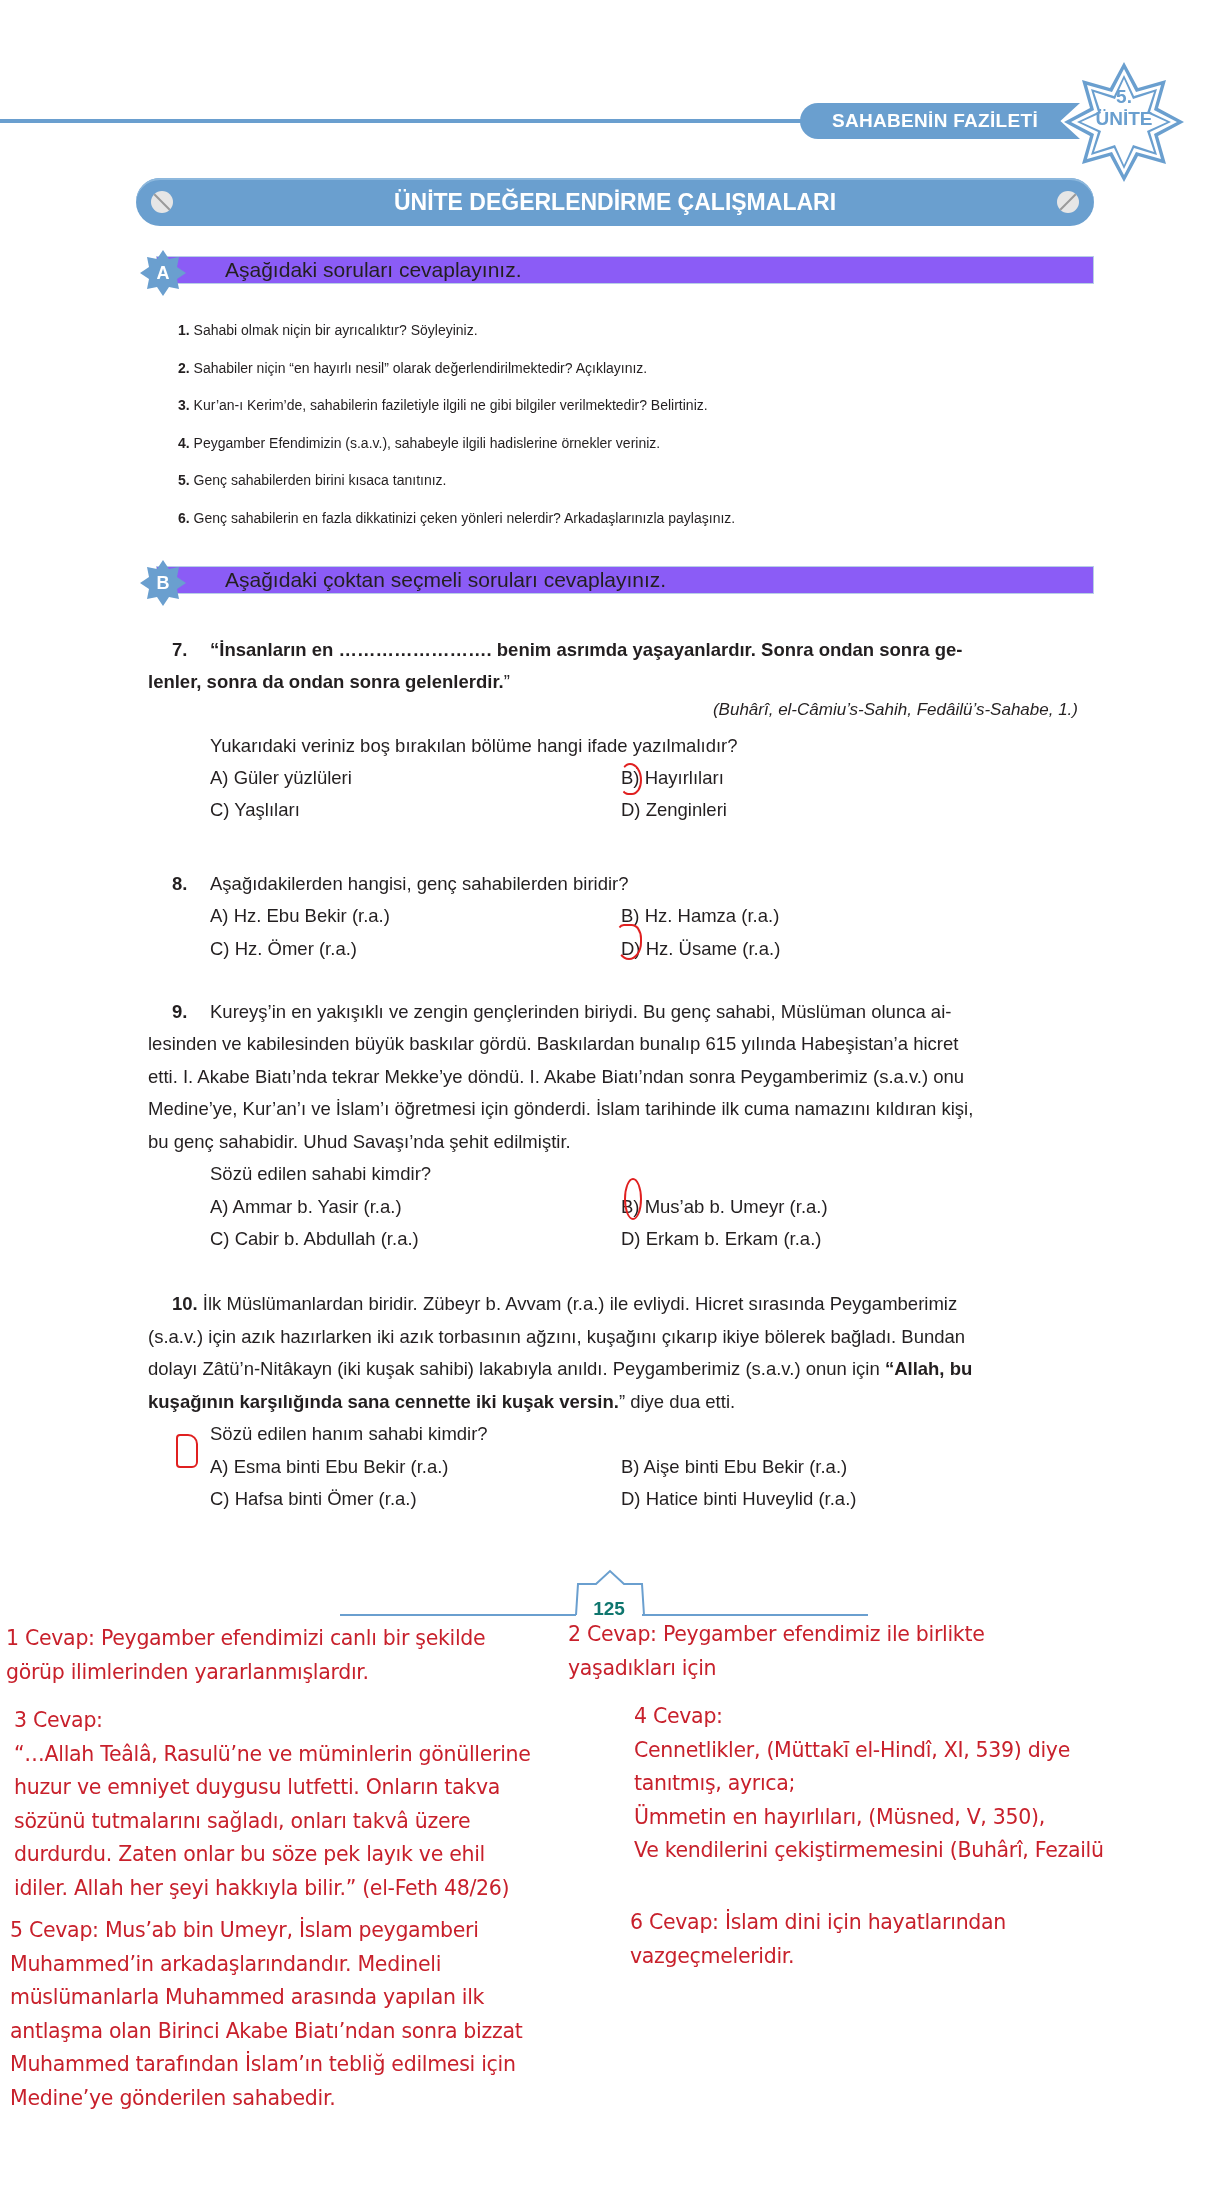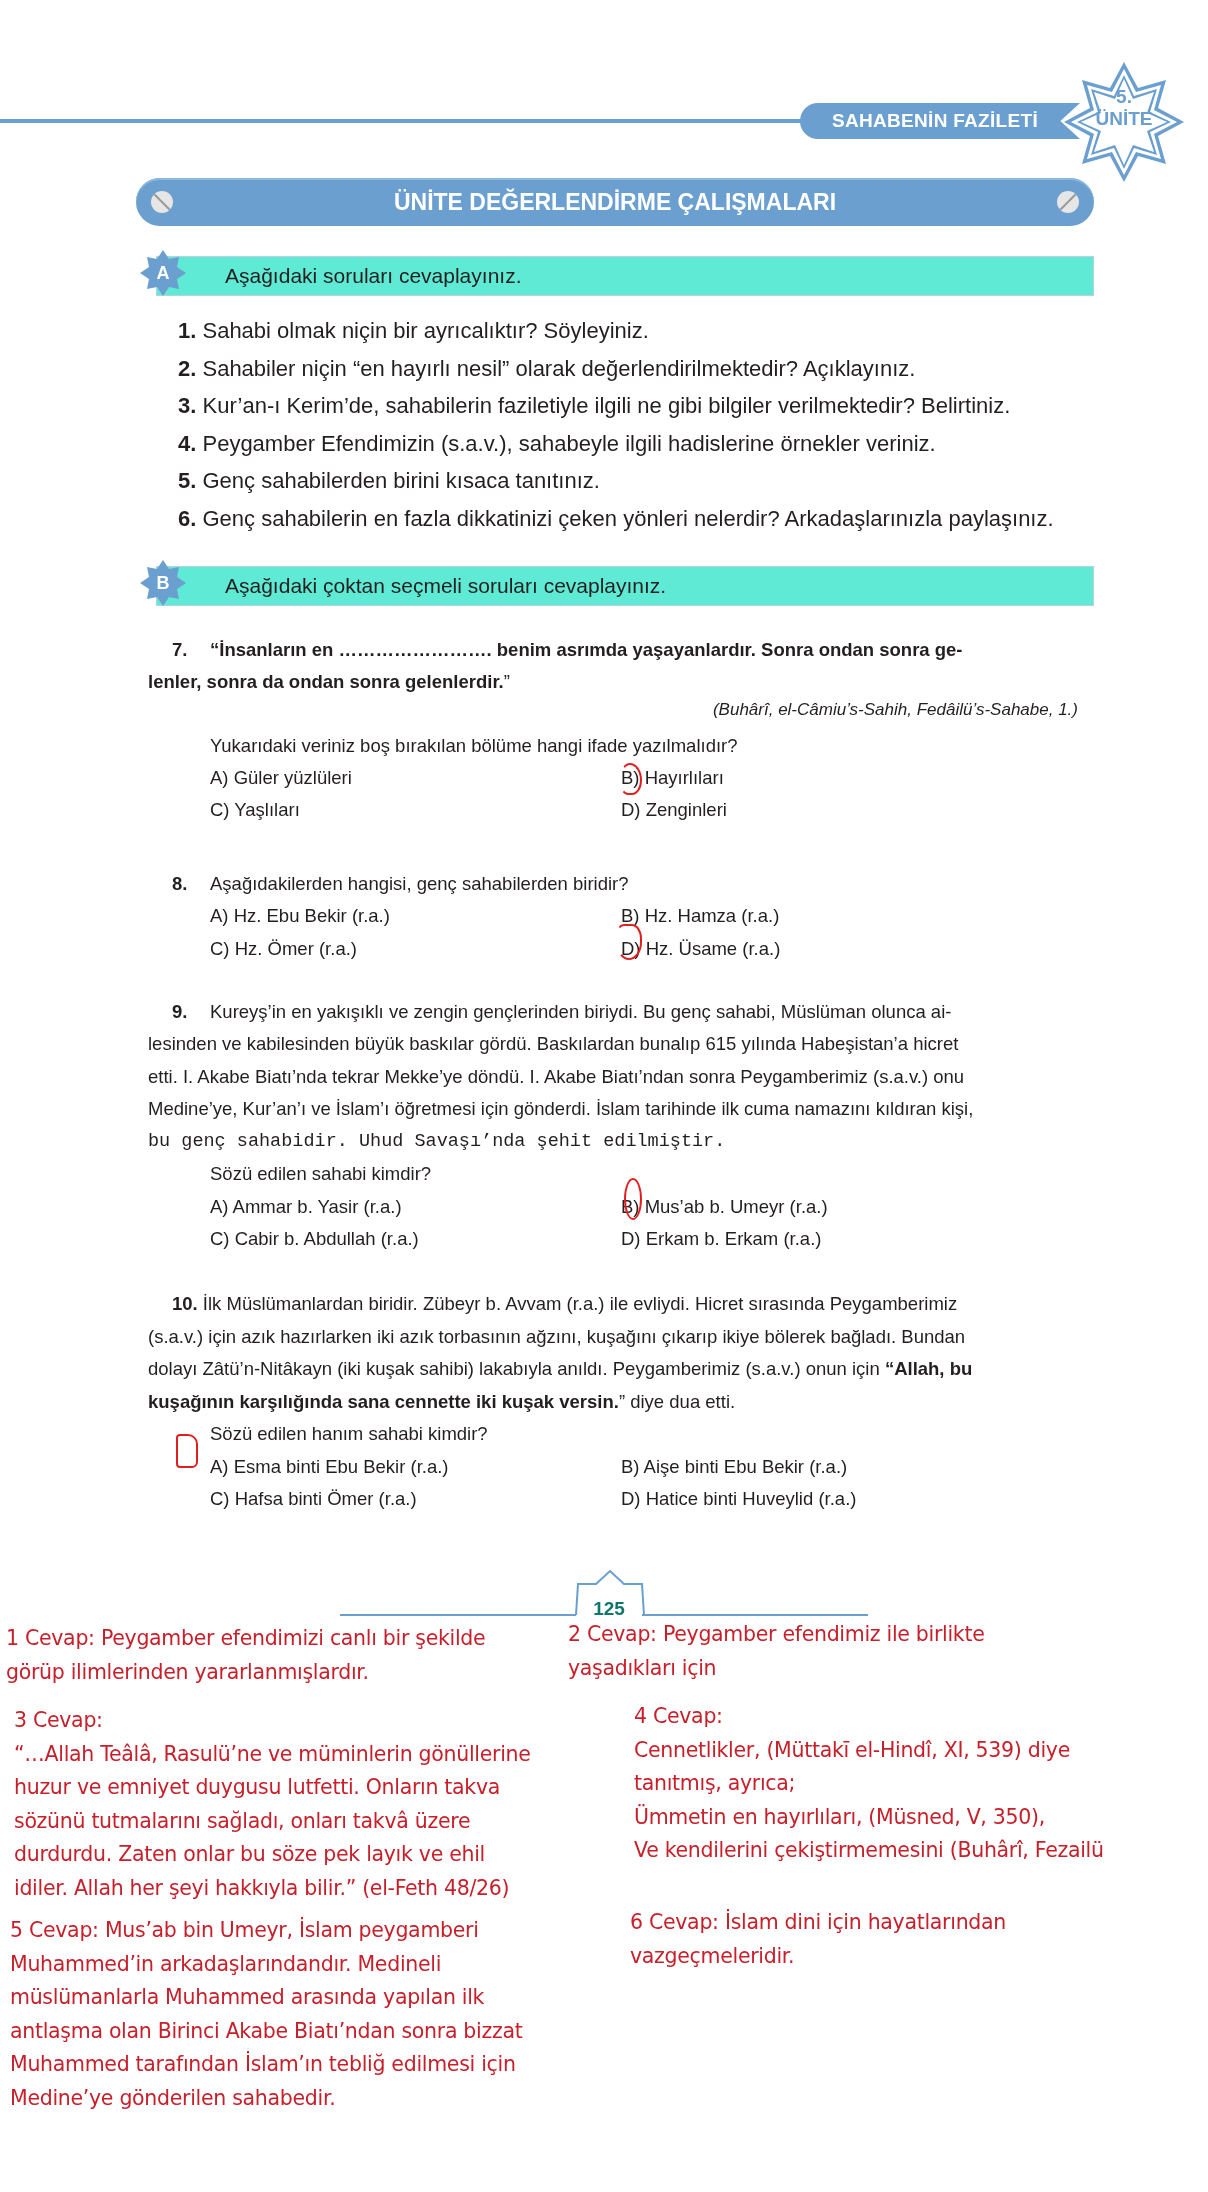--- a/index.html
+++ b/index.html
@@ -21,28 +21,28 @@
   .title-bar { left: 136px; top: 178px; width: 958px; height: 48px; background: #6a9fcf;
                border-radius: 24px; box-shadow: 0 2px 0 #8db8dd inset;
                display: flex; align-items: center; justify-content: center;
                color: #fff; font-weight: bold; font-size: 23px; }
   .screw { width: 22px; height: 22px; border-radius: 50%; background: #e6e6e6; position: absolute; top: 13px; overflow: hidden; }
   .screw::after { content: ""; position: absolute; left: 10px; top: -2px; width: 2px; height: 26px; background: #9a9a9a; }
   .screw.left { left: 15px; } .screw.left::after { transform: rotate(-45deg); }
   .screw.right { right: 15px; } .screw.right::after { transform: rotate(45deg); }
 
   
-  .sec-bar { left: 156px; width: 938px; height: 40px; background: #5eead4; border: 1px solid #b8cfe6;
+  .sec-bar { left: 156px; width: 938px; height: 28px; background: #8b5cf6; border: 1px solid #b8cfe6;
              box-sizing: border-box; font-size: 21px; display: flex; align-items: center; padding-left: 68px; color: #231f20; }
   .sec-badge { width: 46px; height: 46px; }
   .sec-badge-text { width: 46px; text-align: center; color: #fff; font-weight: bold; font-size: 18px; line-height: 46px; }
 
   
   .q-list { left: 178px; top: 312px; width: 900px; }
-  .q-item { font-size: 22px; line-height: 37.5px; }
+  .q-item { font-size: 14px; line-height: 37.5px; }
   .q-num { font-weight: bold; }
 
   .txt { font-size: 18.5px; line-height: 32px; }
   .bold { font-weight: bold; }
   .opt { font-size: 18.5px; line-height: 32px; }
   .src { font-style: italic; font-size: 17px; right: 130px; }
 
   .mark { position: absolute; border: 2px solid #e02020; }
 
   
@@ -120,21 +120,21 @@
 <div class="abs opt" style="left:621px; top:900px;">B) Hz. Hamza (r.a.)</div>
 <div class="abs opt" style="left:210px; top:933px;">C) Hz. Ömer (r.a.)</div>
 <div class="abs opt" style="left:621px; top:933px;">D) Hz. Üsame (r.a.)</div>
 <div class="mark" style="left:616px; top:924px; width:22px; height:32px; border-radius:30% 40% 50% 50%; border-left-color:transparent;"></div>
 
 <div class="abs txt bold" style="left:172px; top:996px;">9.</div>
 <div class="abs txt" style="left:210px; top:996px; width:870px;">Kureyş’in en yakışıklı ve zengin gençlerinden biriydi. Bu genç sahabi, Müslüman olunca ai-</div>
 <div class="abs txt" style="left:148px; top:1028px; width:930px;">lesinden ve kabilesinden büyük baskılar gördü. Baskılardan bunalıp 615 yılında Habeşistan’a hicret</div>
 <div class="abs txt" style="left:148px; top:1061px; width:930px;">etti. I. Akabe Biatı’nda tekrar Mekke’ye döndü. I. Akabe Biatı’ndan sonra Peygamberimiz (s.a.v.) onu</div>
 <div class="abs txt" style="left:148px; top:1093px; width:930px;">Medine’ye, Kur’an’ı ve İslam’ı öğretmesi için gönderdi. İslam tarihinde ilk cuma namazını kıldıran kişi,</div>
-<div class="abs txt" style="left:148px; top:1126px; width:930px;font-family:Liberation Mono, monospace;">bu genç sahabidir. Uhud Savaşı’nda şehit edilmiştir.</div>
+<div class="abs txt" style="left:148px; top:1126px; width:930px;">bu genç sahabidir. Uhud Savaşı’nda şehit edilmiştir.</div>
 <div class="abs txt" style="left:210px; top:1158px;">Sözü edilen sahabi kimdir?</div>
 <div class="abs opt" style="left:210px; top:1191px;">A) Ammar b. Yasir (r.a.)</div>
 <div class="abs opt" style="left:621px; top:1191px;">B) Mus’ab b. Umeyr (r.a.)</div>
 <div class="abs opt" style="left:210px; top:1223px;">C) Cabir b. Abdullah (r.a.)</div>
 <div class="abs opt" style="left:621px; top:1223px;">D) Erkam b. Erkam (r.a.)</div>
 <div class="mark" style="left:624px; top:1178px; width:14px; height:38px; border-radius:50%;"></div>
 
 <div class="abs txt" style="left:172px; top:1288px; width:908px;"><span class="bold">10.</span><span> İlk Müslümanlardan biridir. Zübeyr b. Avvam (r.a.) ile evliydi. Hicret sırasında Peygamberimiz</span></div>
 <div class="abs txt" style="left:148px; top:1321px; width:930px;">(s.a.v.) için azık hazırlarken iki azık torbasının ağzını, kuşağını çıkarıp ikiye bölerek bağladı. Bundan</div>
 <div class="abs txt" style="left:148px; top:1353px; width:930px;"><span>dolayı Zâtü’n-Nitâkayn (iki kuşak sahibi) lakabıyla anıldı. Peygamberimiz (s.a.v.) onun için </span><span class="bold">“Allah, bu</span></div>

